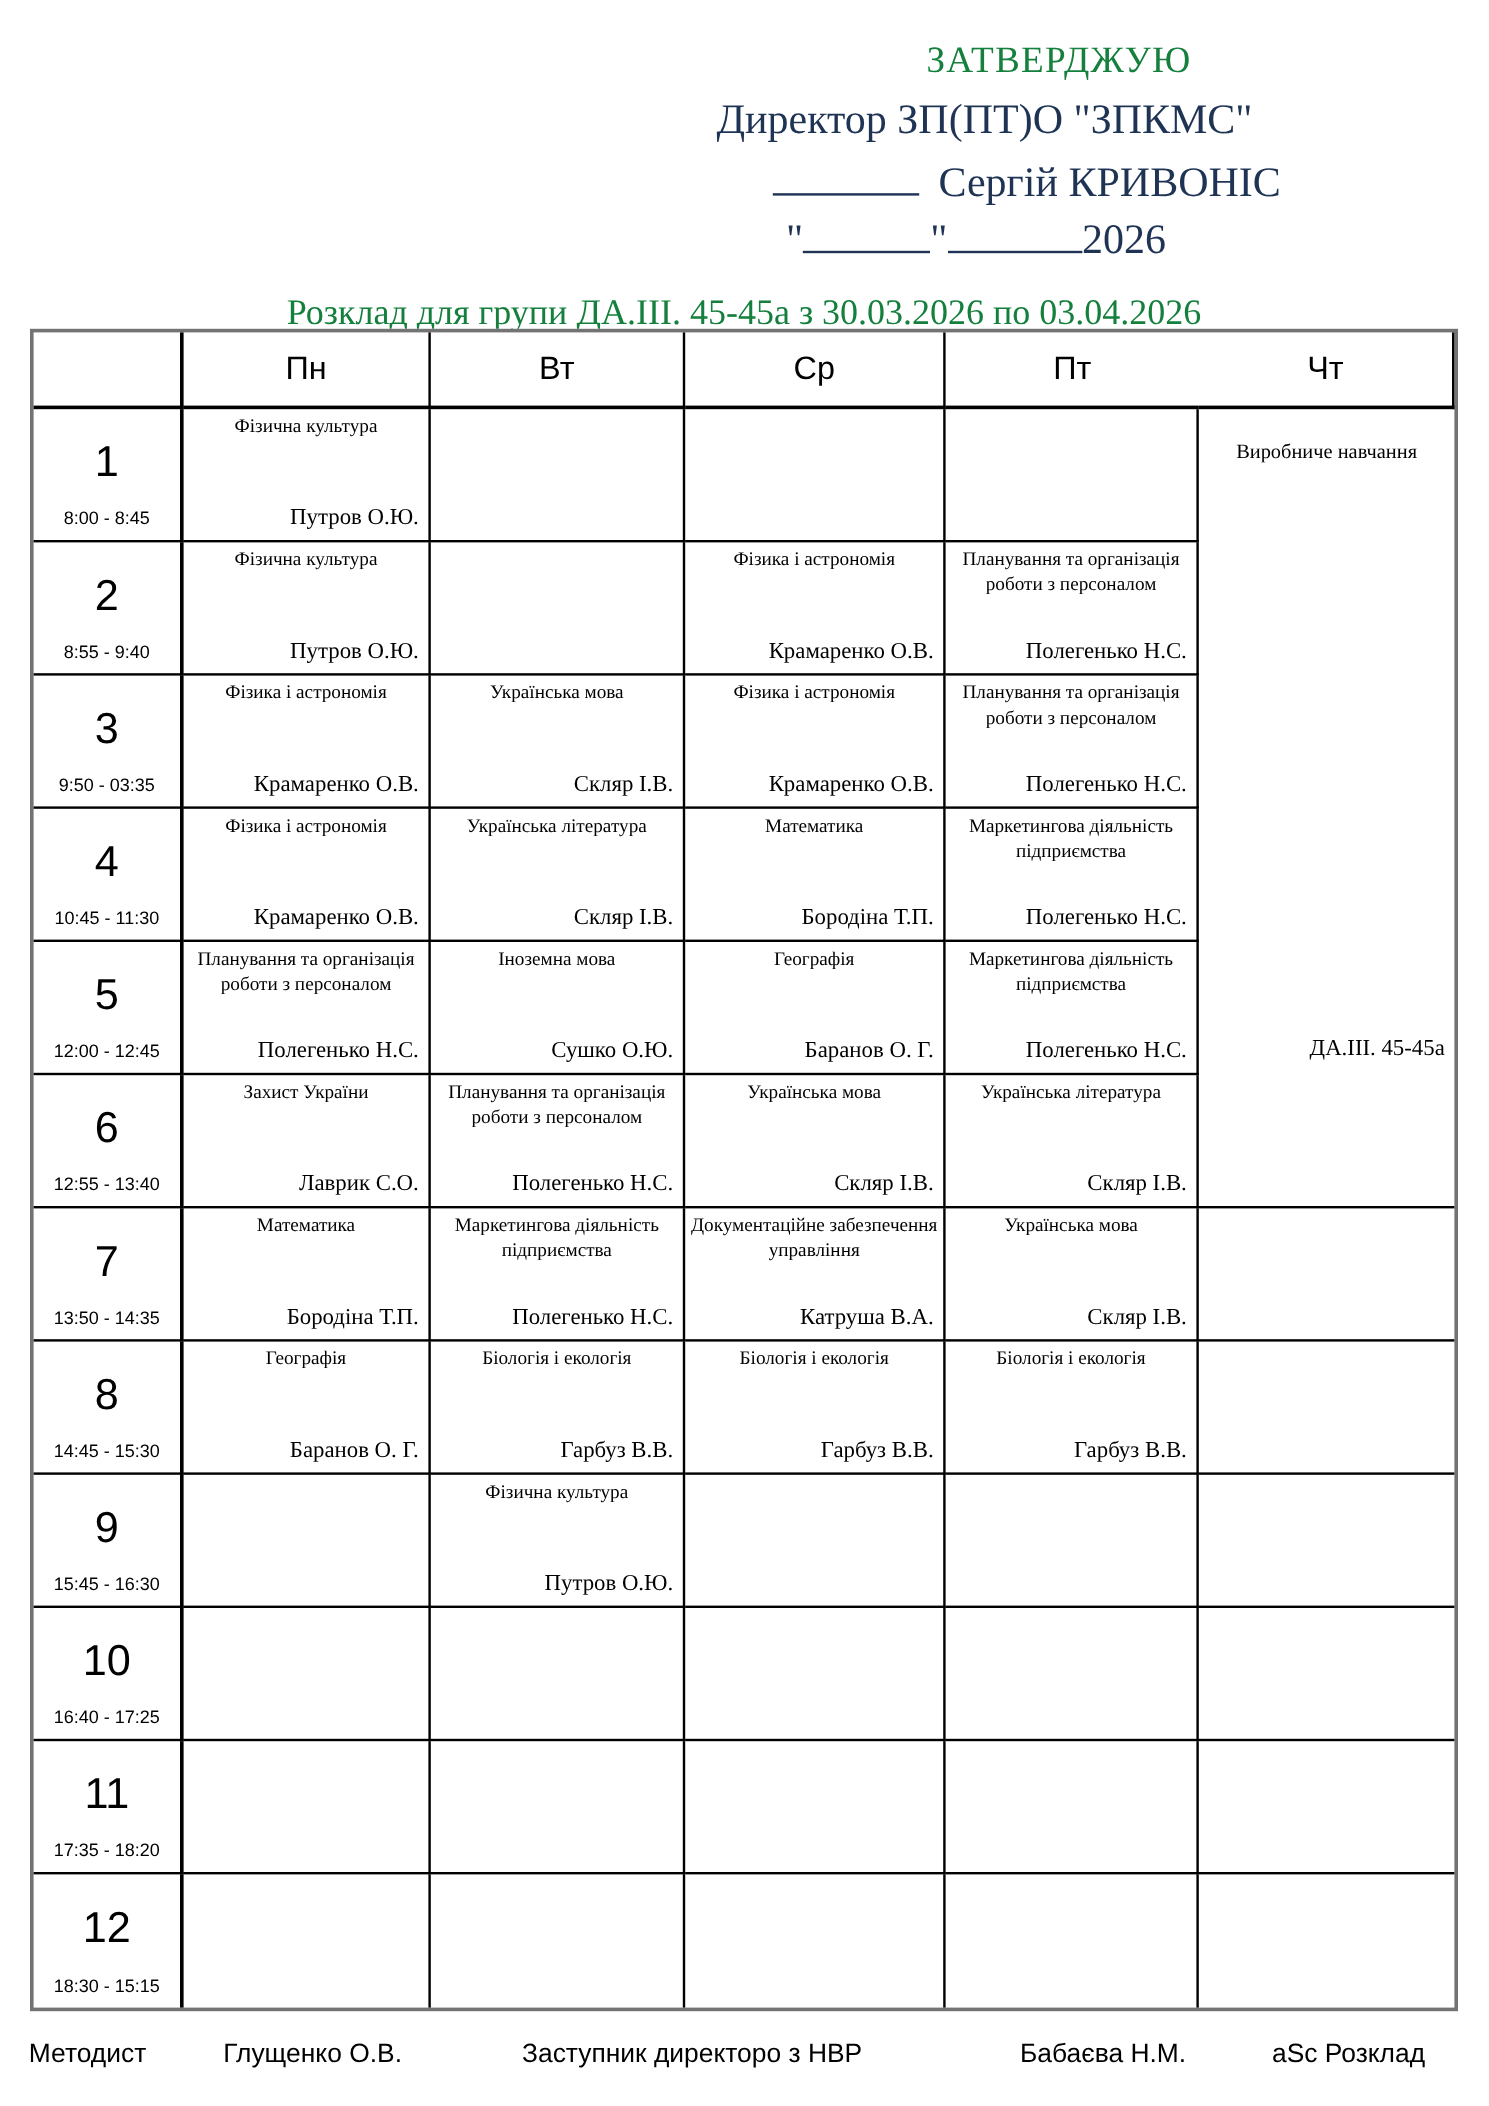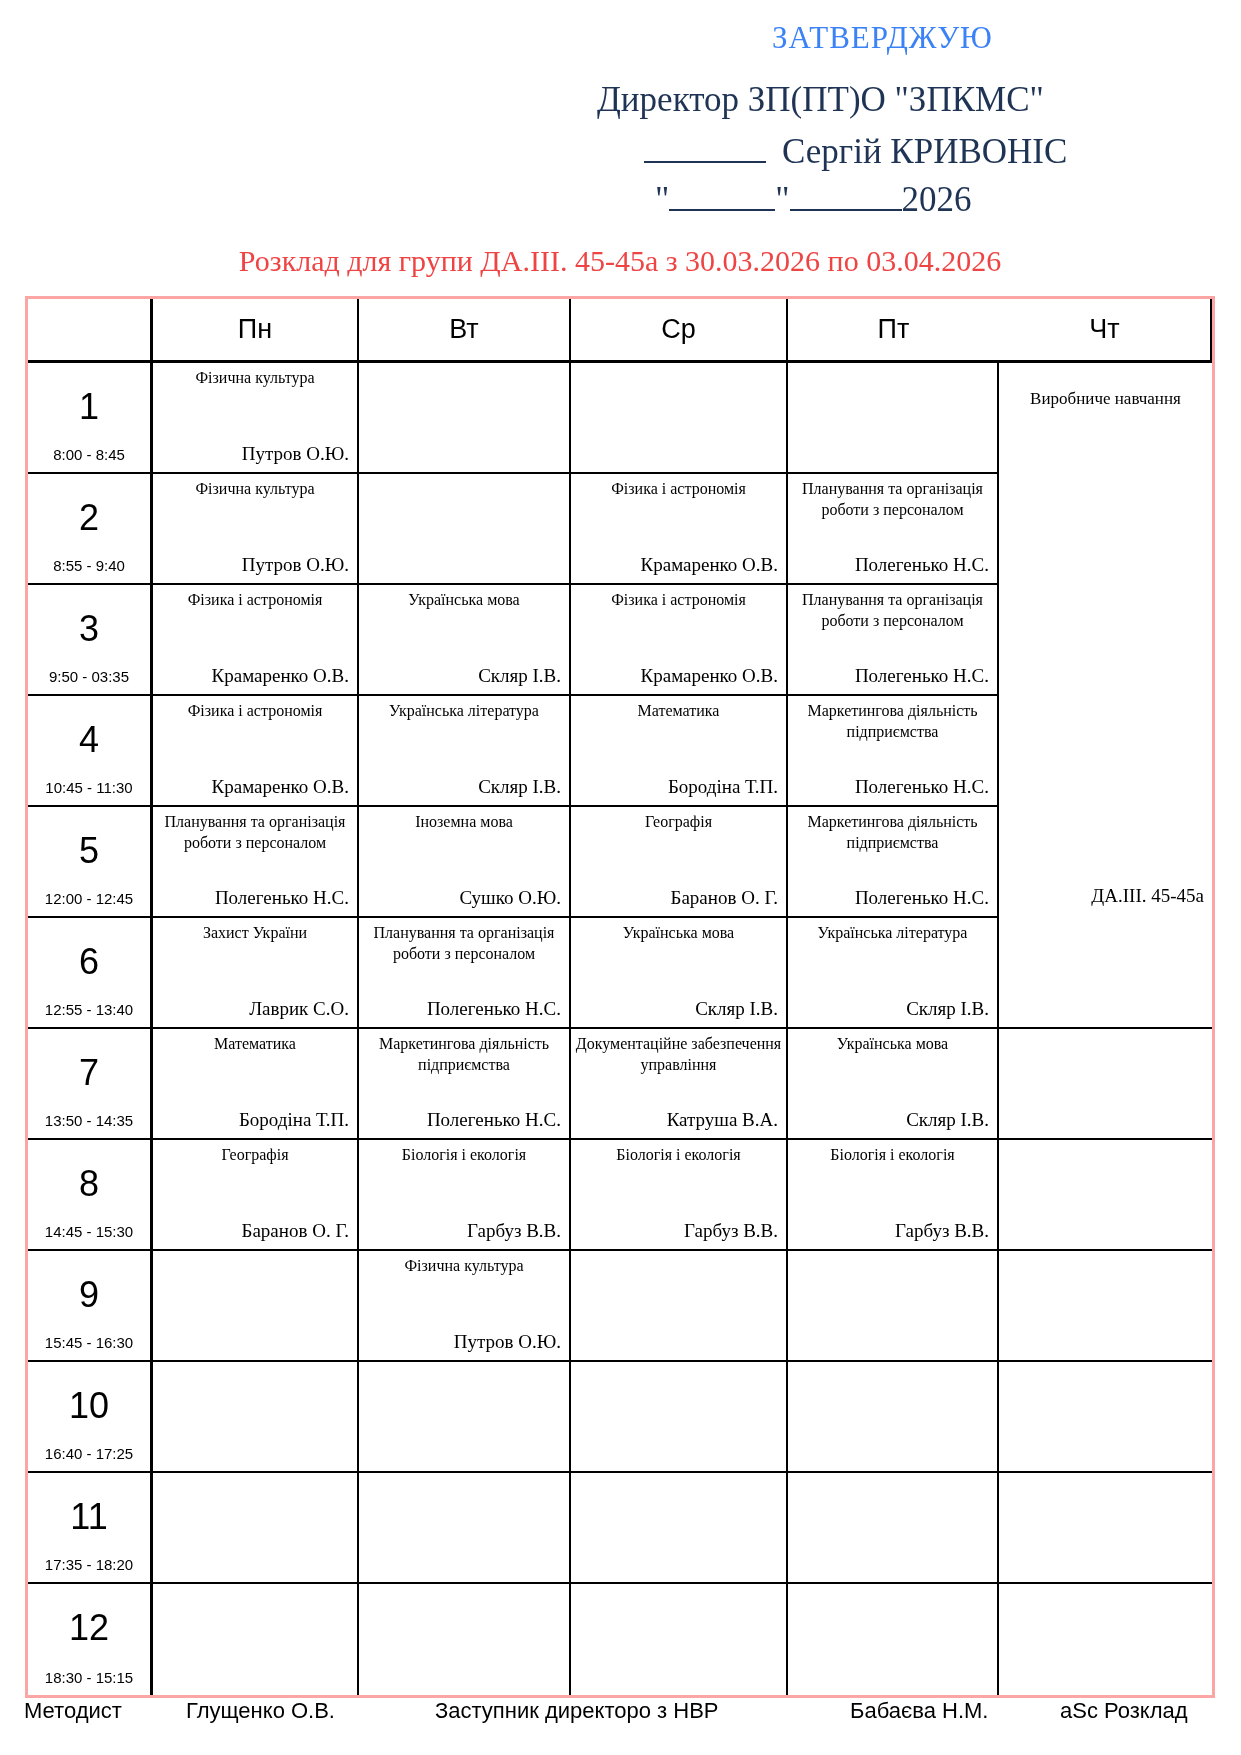--- a/index.html
+++ b/index.html
@@ -1,36 +1,36 @@
 <!DOCTYPE html>
 <html><head>
 <meta charset="utf-8">
 <style>
   html,body{margin:0;padding:0;background:#fff;}
   .page{position:relative;width:1241px;height:1755px;background:#fff;overflow:hidden;
         font-family:"Liberation Serif","DejaVu Serif",serif;color:#000;}
 
   
   .appr-line{position:absolute;white-space:nowrap;}
-  .appr-stamp{left:772px;top:20px;font-size:31px;letter-spacing:1px;color:#3b82f6;}
+  .appr-stamp{left:772px;top:32px;font-size:31px;letter-spacing:1px;color:#15803d;}
   .appr-director{left:597px;top:80px;font-size:35px;color:#1f3455;}
   .appr-sig{left:644px;top:132px;font-size:35px;color:#1f3455;}
   .appr-date{left:655px;top:180px;font-size:35px;color:#1f3455;}
   .uline{display:inline-block;border-bottom:2px solid #1f3455;height:2px;}
   .u1{width:122px;margin-right:16px;}
   .u2{width:106px;}
   .u3{width:112px;}
 
   
   .doc-title{position:absolute;left:25px;top:244px;width:1190px;text-align:center;
-             font-size:30px;color:#ef4444;white-space:nowrap;}
-
-  
-  .grid{position:absolute;left:25px;top:296px;width:1190px;box-sizing:border-box;
-        border:3px solid #fca5a5;display:grid;background:#fff;
+             font-size:30px;color:#15803d;white-space:nowrap;}
+
+  
+  .grid{position:absolute;left:25px;top:274px;width:1190px;box-sizing:border-box;
+        border:3px solid #737373;display:grid;background:#fff;
         grid-template-columns:125px 206px 212px 217px 211px 1fr;
         grid-template-rows:64px;grid-auto-rows:111px;}
   .cell{position:relative;box-sizing:border-box;border-right:2px solid #000;border-bottom:2px solid #000;}
   .hdr{border-bottom:3px solid #000;display:flex;align-items:center;justify-content:center;
        font-family:"Liberation Sans","DejaVu Sans",sans-serif;font-size:27px;}
   .corner{border-right:3px solid #000;}
   .col-last{border-right:none;}
   .row-last{border-bottom:none;}
   .time-cell{border-right:3px solid #000;}
   .p-num{position:absolute;left:0;right:0;top:40%;transform:translateY(-50%);text-align:center;

